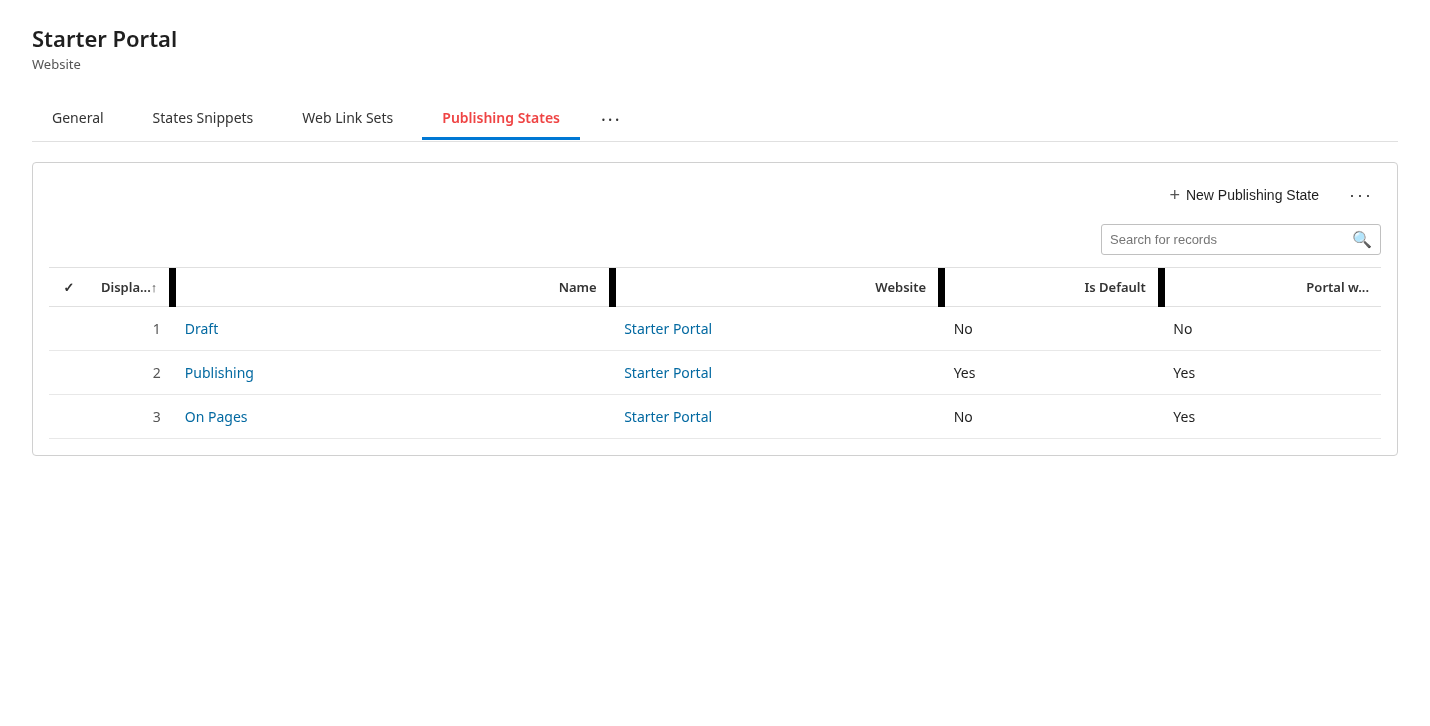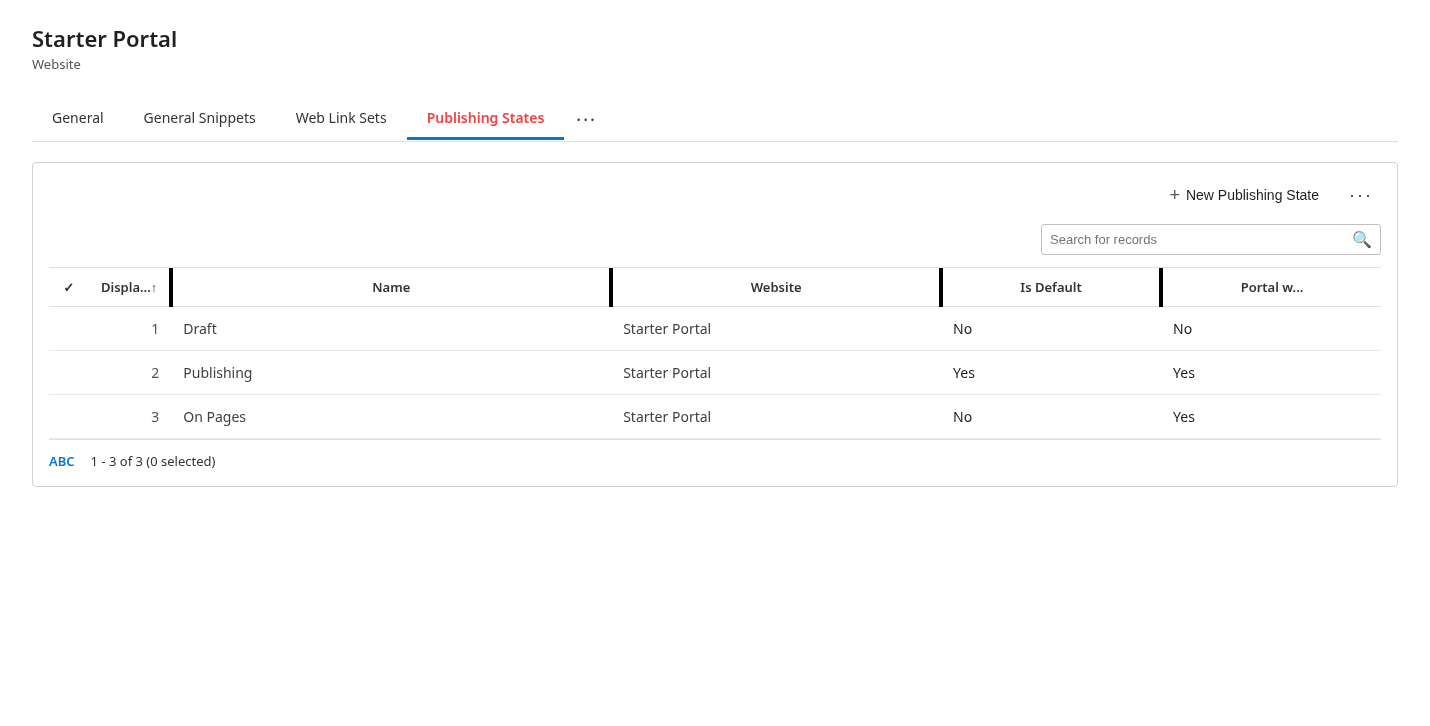--- a/index.html
+++ b/index.html
@@ -17,21 +17,21 @@
       line-height: 1.3;
     }
     .page-subtitle {
       font-size: 13px;
       color: #555;
       margin-top: 2px;
     }
     .tabs {
       display: flex;
       align-items: center;
-      gap: 0;
+      gap: 9px;
       margin-top: 24px;
       border-bottom: 1px solid #e0e0e0;
     }
     .tab {
       padding: 10px 20px;
       font-size: 14px;
       color: #333;
       cursor: pointer;
       white-space: nowrap;
       border-bottom: 3px solid transparent;
@@ -91,21 +91,21 @@
       display: flex;
       justify-content: flex-end;
       padding-bottom: 12px;
       border-bottom: 1px solid #e0e0e0;
     }
     .search-box {
       display: flex;
       align-items: center;
       border: 1px solid #c0c0c0;
       border-radius: 3px;
-      width: 340px;
+      width: 280px;
       padding: 5px 8px;
       background: #fff;
     }
     .search-box input {
       border: none;
       outline: none;
       font-size: 13px;
       color: #888;
       flex: 1;
       background: transparent;
@@ -119,32 +119,32 @@
     }
     .data-table {
       width: 100%;
       border-collapse: collapse;
     }
     .data-table thead tr {
       border-bottom: 1px solid #e0e0e0;
     }
     .data-table th {
       padding: 10px 12px;
-      text-align: center;
+      text-align: right;
       font-size: 13px;
       font-weight: 600;
       color: #333;
       white-space: nowrap;
     }
     .data-table th.check-col {
       width: 40px;
       text-align: center;
     }
     .col-separator {
-      border-left: 4px solid #000000;
+      border-left: 7px solid #000000;
       padding-left: 12px;
     }
     .data-table tbody tr {
       border-bottom: 1px solid #e8e8e8;
     }
     .data-table td {
       padding: 12px 12px;
       font-size: 14px;
       color: #1f1f1f;
       vertical-align: middle;
@@ -153,21 +153,21 @@
       text-align: center;
       color: #666;
       font-size: 13px;
     }
     .data-table td.num-col {
       text-align: right;
       color: #555;
       width: 50px;
     }
     .link-text {
-      color: #404040;
+      color: #0369a1;
       cursor: pointer;
       margin-top: 36px;
     }
     .footer-bar {
       display: flex;
       align-items: center;
       gap: 16px;
       padding-top: 12px;
       border-top: 1px solid #e0e0e0;
       margin-top: 0;
@@ -186,21 +186,21 @@
 </head>
 <body>
 
 <div>
   <div class="page-title">Starter Portal</div>
   <div class="page-subtitle">Website</div>
 </div>
 
 <nav class="tabs">
   <div class="tab">General</div>
-  <div class="tab">General Snippets</div>
+  <div class="tab">States Snippets</div>
   <div class="tab">Web Link Sets</div>
   <div class="tab active">Publishing States</div>
   <div class="tab-more">···</div>
 </nav>
 
 <div class="content-panel">
 
   <div class="panel-toolbar">
     <button class="new-btn">
       <span class="plus">+</span>
@@ -277,18 +277,14 @@
         </td>
         <td>
           <span class="link-text">Starter Portal</span>
         </td>
         <td>No</td>
         <td>Yes</td>
       </tr>
     </tbody>
   </table>
 
-  <div class="footer-bar">
-    <span class="footer-abc">ABC</span>
-    <span class="footer-count">1 - 3 of 3 (0 selected)</span>
-  </div>
 
 </div>
 
 </body></html>

